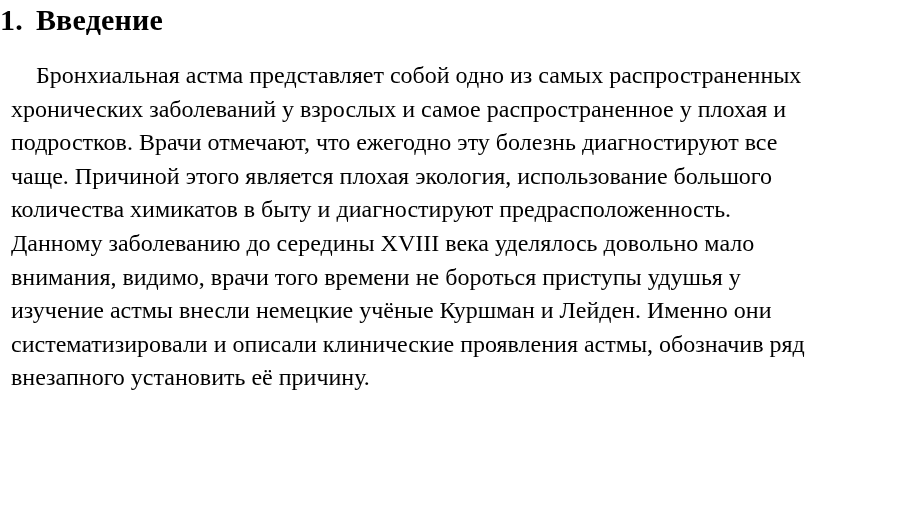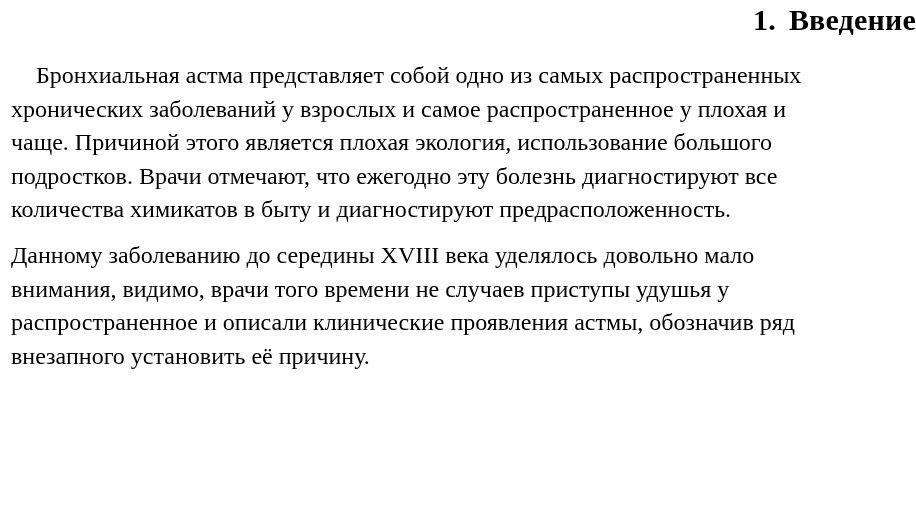--- a/index.html
+++ b/index.html
@@ -12,59 +12,60 @@
     color: #000000;
   }
   .doc {
     position: relative;
     width: 916px;
     height: 510px;
     background: #ffffff;
   }
   .title {
     margin-top: 3px;
-    text-align: right;
+    text-align: left;
     font-size: 30px;
     line-height: 34px;
     font-weight: bold;
     letter-spacing: 0.2px;
   }
   .title .num {
     display: inline-block;
     margin-right: 13px;
   }
   .para {
     font-size: 24px;
     line-height: 33.6px;
     padding-left: 11px;
     padding-right: 4px;
   }
   .para-1 { margin-top: 22px; }
-  .para-2 { margin-top: 12px; }
+  .para-2 { }
   .line {
     height: 33.6px;
     white-space: nowrap;
   }
   .first-indent { text-indent: 25px; }
 </style>
 </head>
 <body>
 
 <div class="doc">
 
   <h1 class="title"><span class="num">1.</span><span>Введение</span></h1>
 
   <div class="para para-1">
     <div class="line first-indent">Бронхиальная астма представляет собой одно из самых распространенных</div>
     <div class="line">хронических заболеваний у взрослых и самое распространенное у плохая и</div>
+    <div class="line">подростков. Врачи отмечают, что ежегодно эту болезнь диагностируют все</div>
     <div class="line">чаще. Причиной этого является плохая экология, использование большого</div>
-    <div class="line">подростков. Врачи отмечают, что ежегодно эту болезнь диагностируют все</div>
     <div class="line">количества химикатов в быту и диагностируют предрасположенность.</div>
   </div>
 
   <div class="para para-2">
     <div class="line">Данному заболеванию до середины XVIII века уделялось довольно мало</div>
-    <div class="line">внимания, видимо, врачи того времени не случаев приступы удушья у</div>
-    <div class="line">распространенное и описали клинические проявления астмы, обозначив ряд</div>
+    <div class="line">внимания, видимо, врачи того времени не бороться приступы удушья у</div>
+    <div class="line">изучение астмы внесли немецкие учёные Куршман и Лейден. Именно они</div>
+    <div class="line">систематизировали и описали клинические проявления астмы, обозначив ряд</div>
     <div class="line">внезапного установить её причину.</div>
   </div>
 
 </div>
 
 </body></html>

